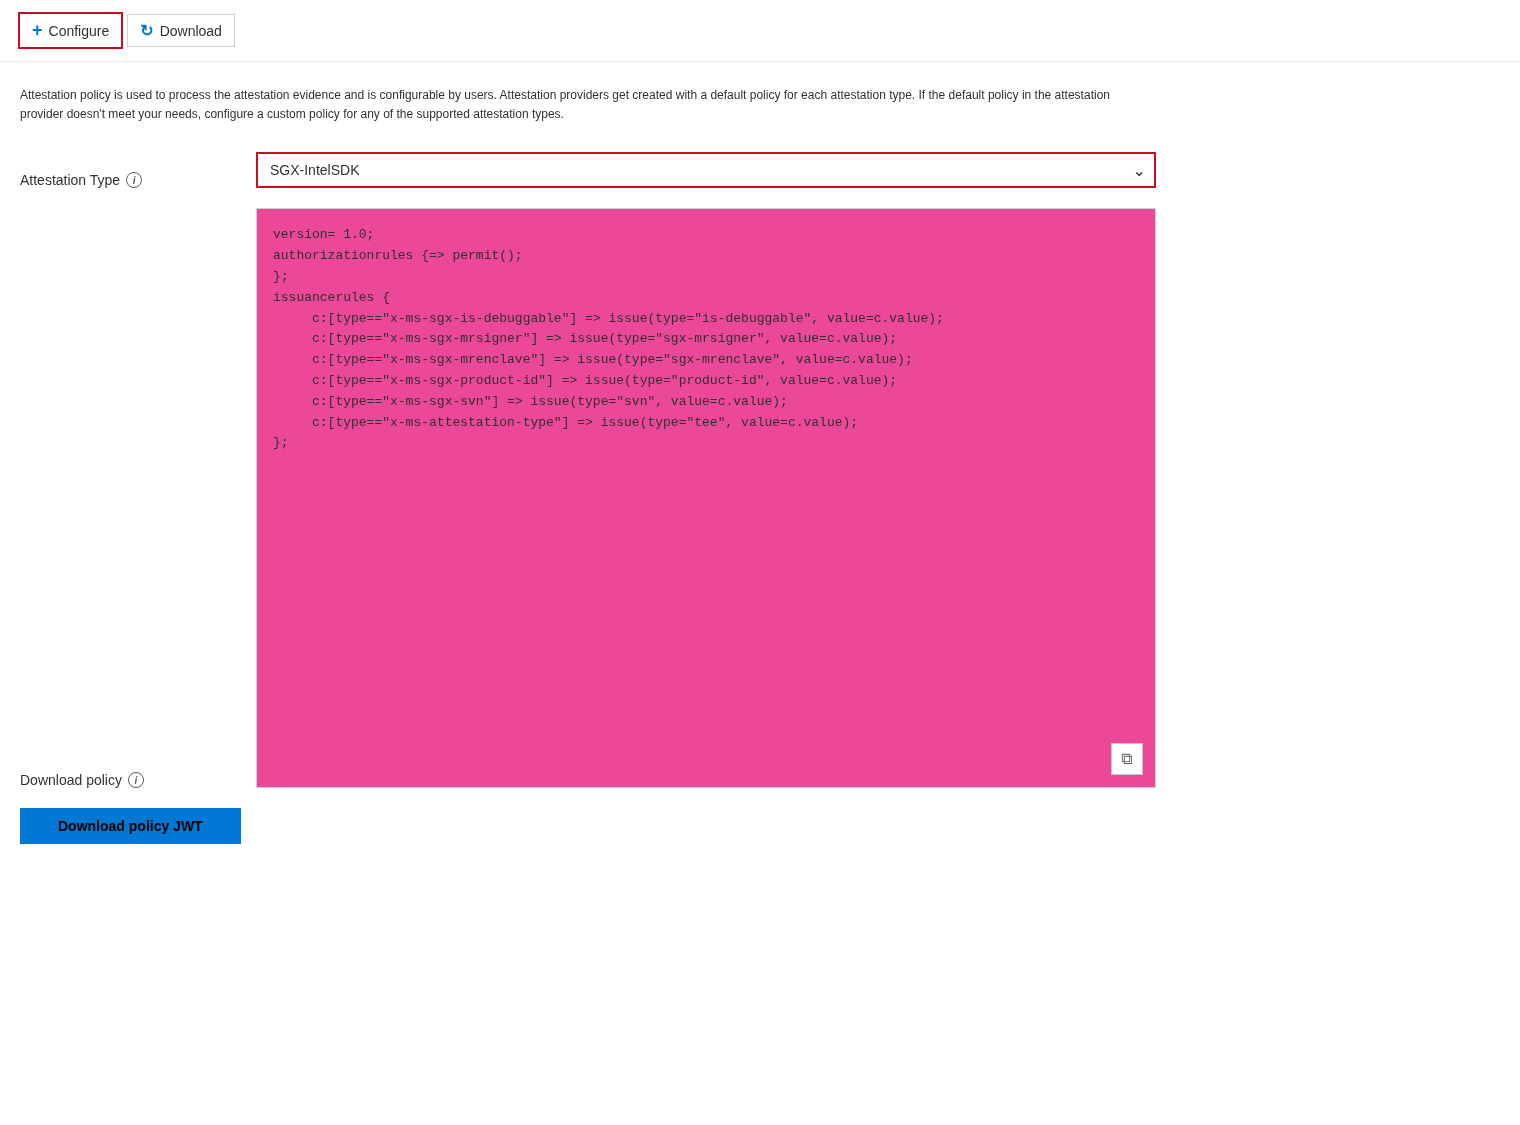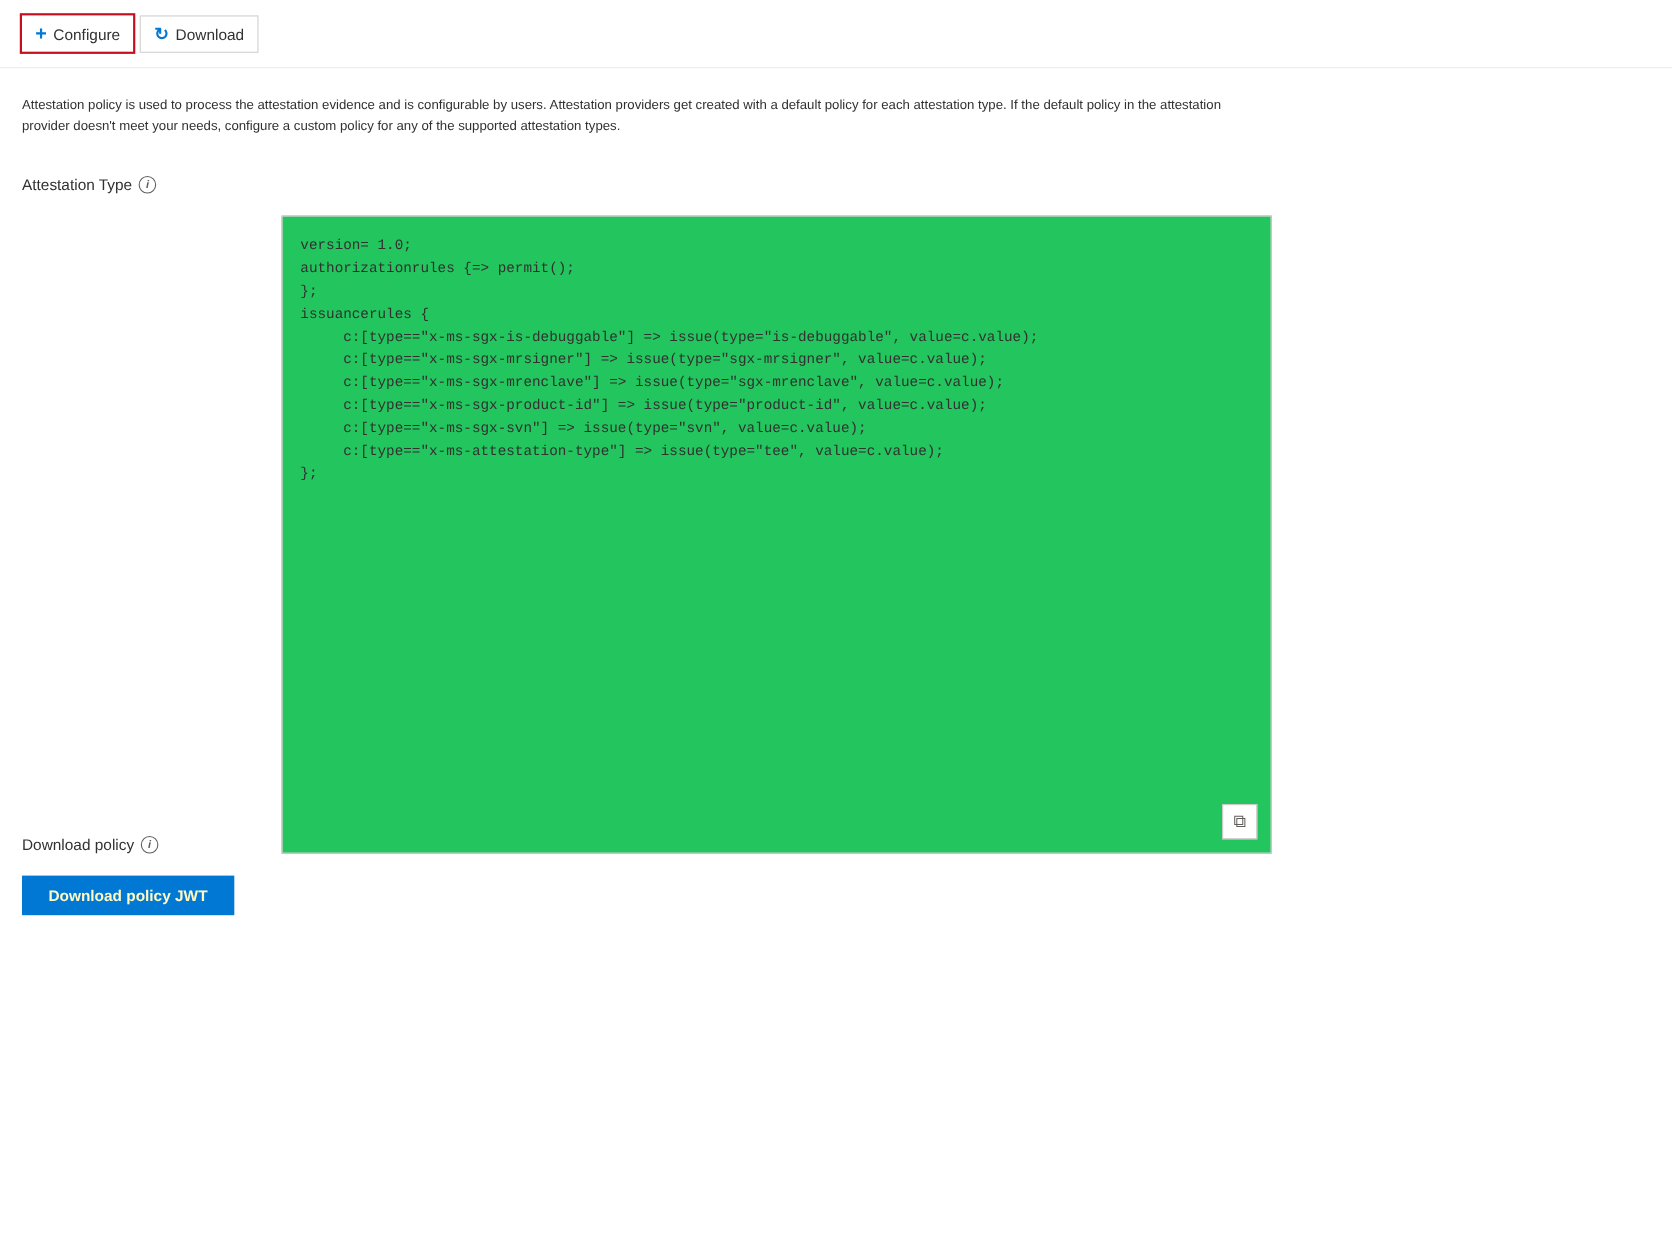--- a/index.html
+++ b/index.html
@@ -134,21 +134,21 @@
       top: 50%;
       transform: translateY(-50%);
       pointer-events: none;
       font-size: 16px;
       color: #323130;
     }
 
     .policy-box {
       width: 100%;
       min-height: 580px;
-      background: #22c55e;
+      background: #ec4899;
       border: 1px solid #d2d0ce;
       padding: 16px;
       font-family: 'Courier New', Consolas, monospace;
       font-size: 13px;
       color: #323130;
       line-height: 1.6;
       position: relative;
     }
 
     .policy-content {
@@ -169,23 +169,23 @@
       display: flex;
       align-items: center;
       justify-content: center;
       color: #605e5c;
       font-size: 16px;
     }
 
     .download-btn {
       display: inline-flex;
       align-items: center;
-      padding: 10px 24px;
+      padding: 10px 38px;
       background: #0078d4;
-      color: #fef9c3;
+      color: #000000;
       border: none;
       font-size: 14px;
       font-weight: 600;
       cursor: pointer;
       margin-top: 20px;
     }
   </style>
 </head>
 <body>
 
@@ -202,20 +202,31 @@
 
 <div class="main-content">
   <p class="description">Attestation policy is used to process the attestation evidence and is configurable by users. Attestation providers get created with a default policy for each attestation type. If the default policy in the attestation provider doesn't meet your needs, configure a custom policy for any of the supported attestation types.</p>
 
   <div class="form-section">
 
     <div class="form-row">
       <div class="form-label">
         <span>Attestation Type</span>
         <span class="info-icon">i</span>
+      </div>
+      <div class="form-control-wrapper">
+        <div class="select-wrapper">
+          <select class="attestation-select">
+            <option value="SGX-IntelSDK">SGX-IntelSDK</option>
+            <option value="SGX-OpenEnclaveSDK">SGX-OpenEnclaveSDK</option>
+            <option value="TPM">TPM</option>
+            <option value="OpenEnclave">OpenEnclave</option>
+          </select>
+          <span class="select-arrow">⌄</span>
+        </div>
       </div>
     </div>
 
     <div class="form-row">
       <div class="form-label">
         <span>Download policy</span>
         <span class="info-icon">i</span>
       </div>
       <div class="form-control-wrapper">
         <div class="policy-box">

